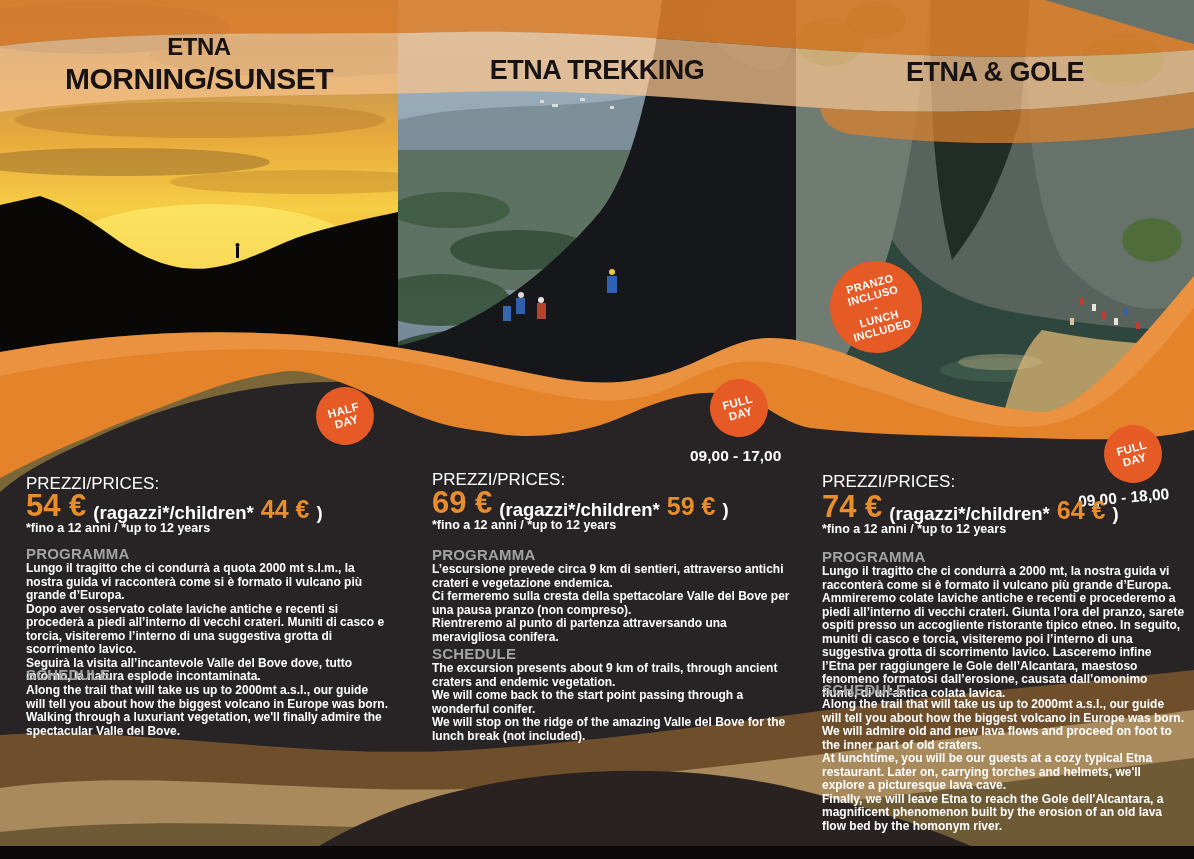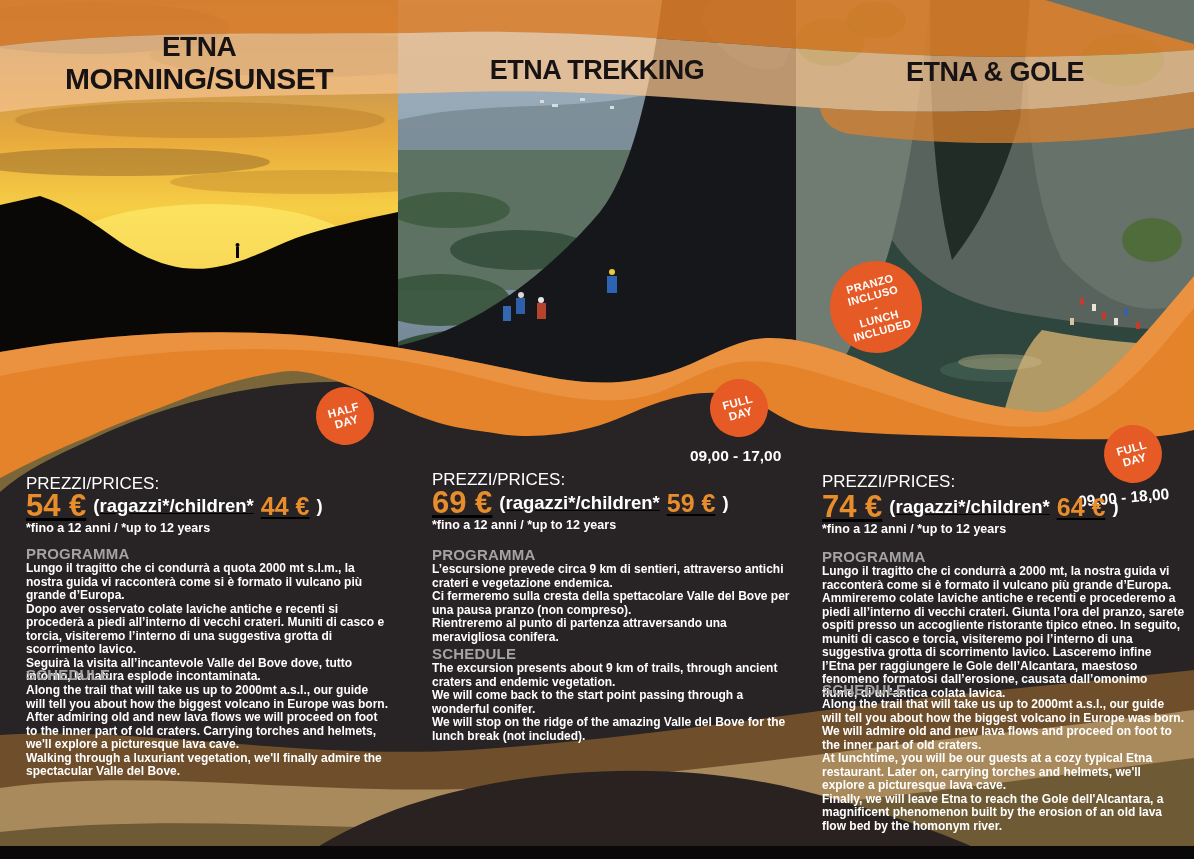--- a/index.html
+++ b/index.html
@@ -2,35 +2,35 @@
 <html><head>
 <meta charset="utf-8">
 <style>
   html,body{margin:0;padding:0;background:#111;}
   .stage{position:relative;width:1194px;height:859px;overflow:hidden;background:#282324;
          font-family:"Liberation Sans","DejaVu Sans",sans-serif;}
   .abs{position:absolute;}
   svg{display:block;}
   
   .panel-title{color:#171314;font-weight:bold;text-align:center;letter-spacing:-0.5px;line-height:32px;}
-  .title-l1{font-size:28px;}
+  .title-l1{font-size:24px;}
   .title-l2{font-size:30px;}
   .title-single{font-size:27px;}
   
   .day-badge{width:58px;height:58px;border-radius:50%;background:#E55A25;color:#fff;
              display:flex;flex-direction:column;align-items:center;justify-content:center;
              transform:rotate(-15deg);font-weight:bold;font-size:11.5px;line-height:12px;letter-spacing:.3px;}
   .photo-badge{width:92px;height:92px;border-radius:50%;background:#E55A25;color:#fff;
              display:flex;flex-direction:column;align-items:center;justify-content:center;
              transform:rotate(-15deg);font-weight:bold;font-size:11px;line-height:12px;letter-spacing:.3px;}
   
   .times{color:#fff;font-weight:bold;font-size:15.5px;line-height:26px;}
   
   .prices-label{color:#fff;font-weight:normal;font-size:17px;}
-  .price-line{display:flex;align-items:center;gap:7px;white-space:nowrap;text-decoration:underline;}
+  .price-line{display:flex;align-items:flex-end;gap:7px;white-space:nowrap;}
   .price-big{color:#E88D2C;font-weight:bold;font-size:31px;}
   .price-mid{color:#E88D2C;font-weight:bold;font-size:25px;}
   .price-paren{color:#fff;font-weight:bold;font-size:18.5px;}
   .price-note{color:#fff;font-weight:bold;font-size:12.5px;}
   
   .sec-head{color:#a3a3a3;font-weight:bold;font-size:15px;letter-spacing:.2px;}
   .sec-body{color:#fff;font-weight:bold;font-size:12px;line-height:13.5px;width:364px;}
   .sec-body p{margin:0;}
 </style>
 </head>
@@ -159,21 +159,20 @@
   <div class="abs price-note" style="left:26px;top:521px;">*fino a 12 anni / *up to 12 years</div>
   <div class="abs sec-head" style="left:26px;top:545px;">PROGRAMMA</div>
   <div class="abs sec-body" style="left:26px;top:562px;">
     <p>Lungo il tragitto che ci condurrà a quota 2000 mt s.l.m., la nostra guida vi racconterà come si è formato il vulcano più grande d’Europa.</p>
     <p>Dopo aver osservato colate laviche antiche e recenti si procederà a piedi all’interno di vecchi crateri. Muniti di casco e torcia, visiteremo l’interno di una suggestiva grotta di scorrimento lavico.</p>
     <p>Seguirà la visita all’incantevole Valle del Bove dove, tutto intorno, la natura esplode incontaminata.</p>
   </div>
   <div class="abs sec-head" style="left:26px;top:666px;">SCHEDULE</div>
   <div class="abs sec-body" style="left:26px;top:684px;">
     <p>Along the trail that will take us up to 2000mt a.s.l., our guide will tell you about how the biggest volcano in Europe was born.</p>
-    <p>After admiring old and new lava flows we will proceed on foot to the inner part of old craters. Carrying torches and helmets, we'll explore a picturesque lava cave.</p>
     <p>Walking through a luxuriant vegetation, we'll finally admire the spectacular Valle del Bove.</p>
   </div>
 
   <div class="abs panel-title title-single" style="left:398px;top:54px;width:398px;">ETNA TREKKING</div>
   <div class="abs day-badge" style="left:710px;top:379px;">
     <span>FULL</span>
     <span>DAY</span>
   </div>
   <div class="abs times" style="left:690px;top:443px;width:110px;">
     <div>09,00 - 17,00</div>

